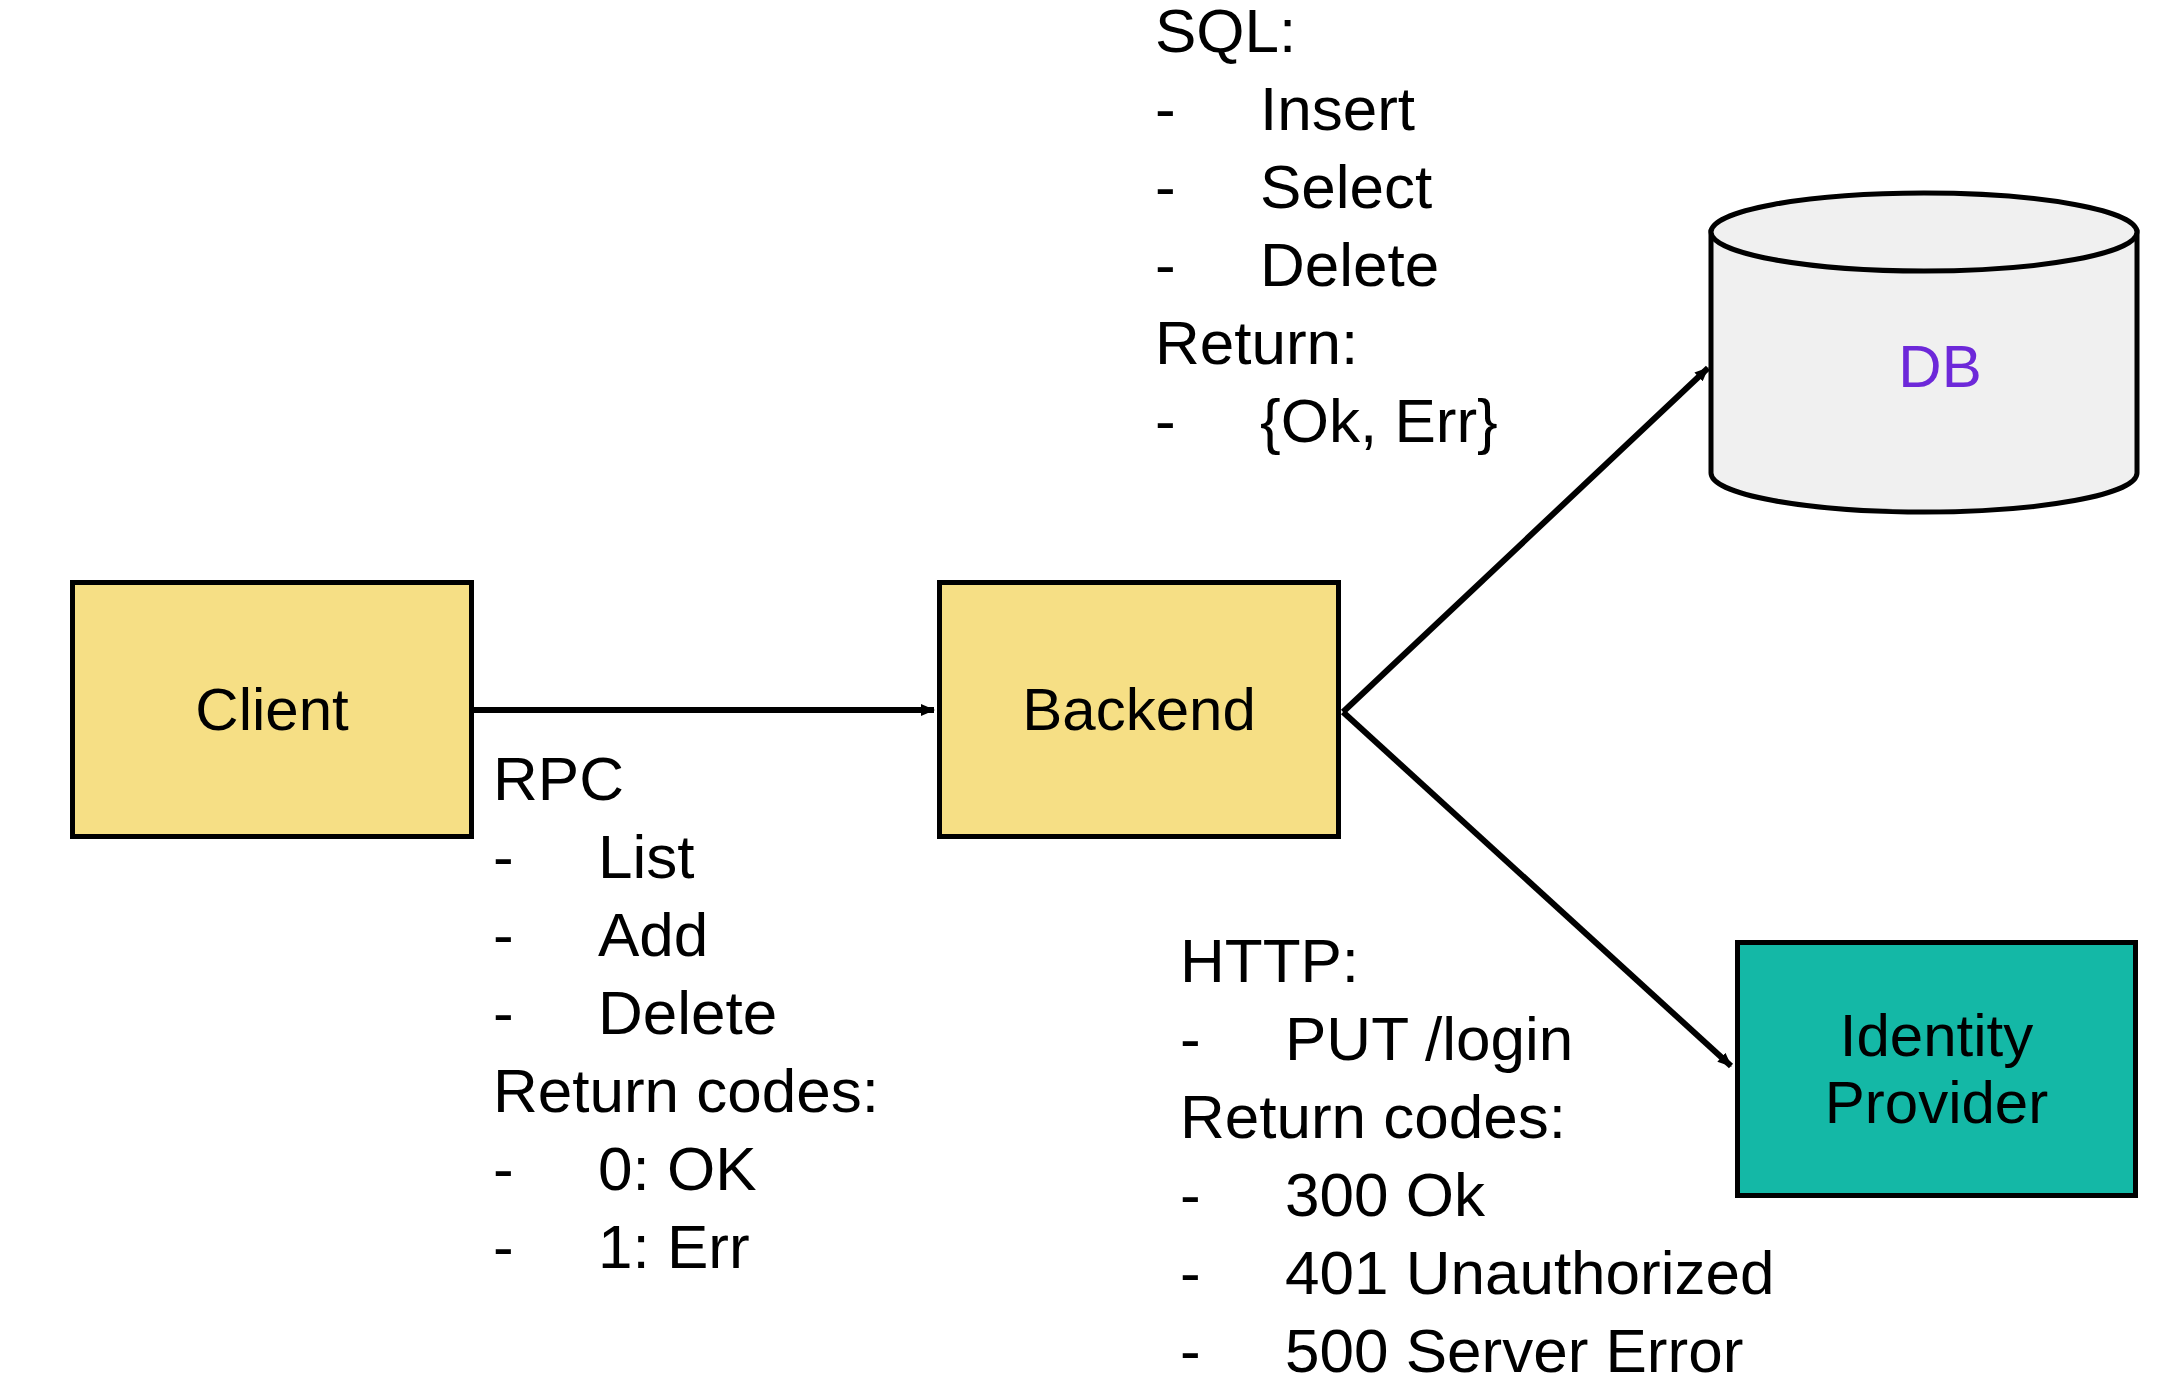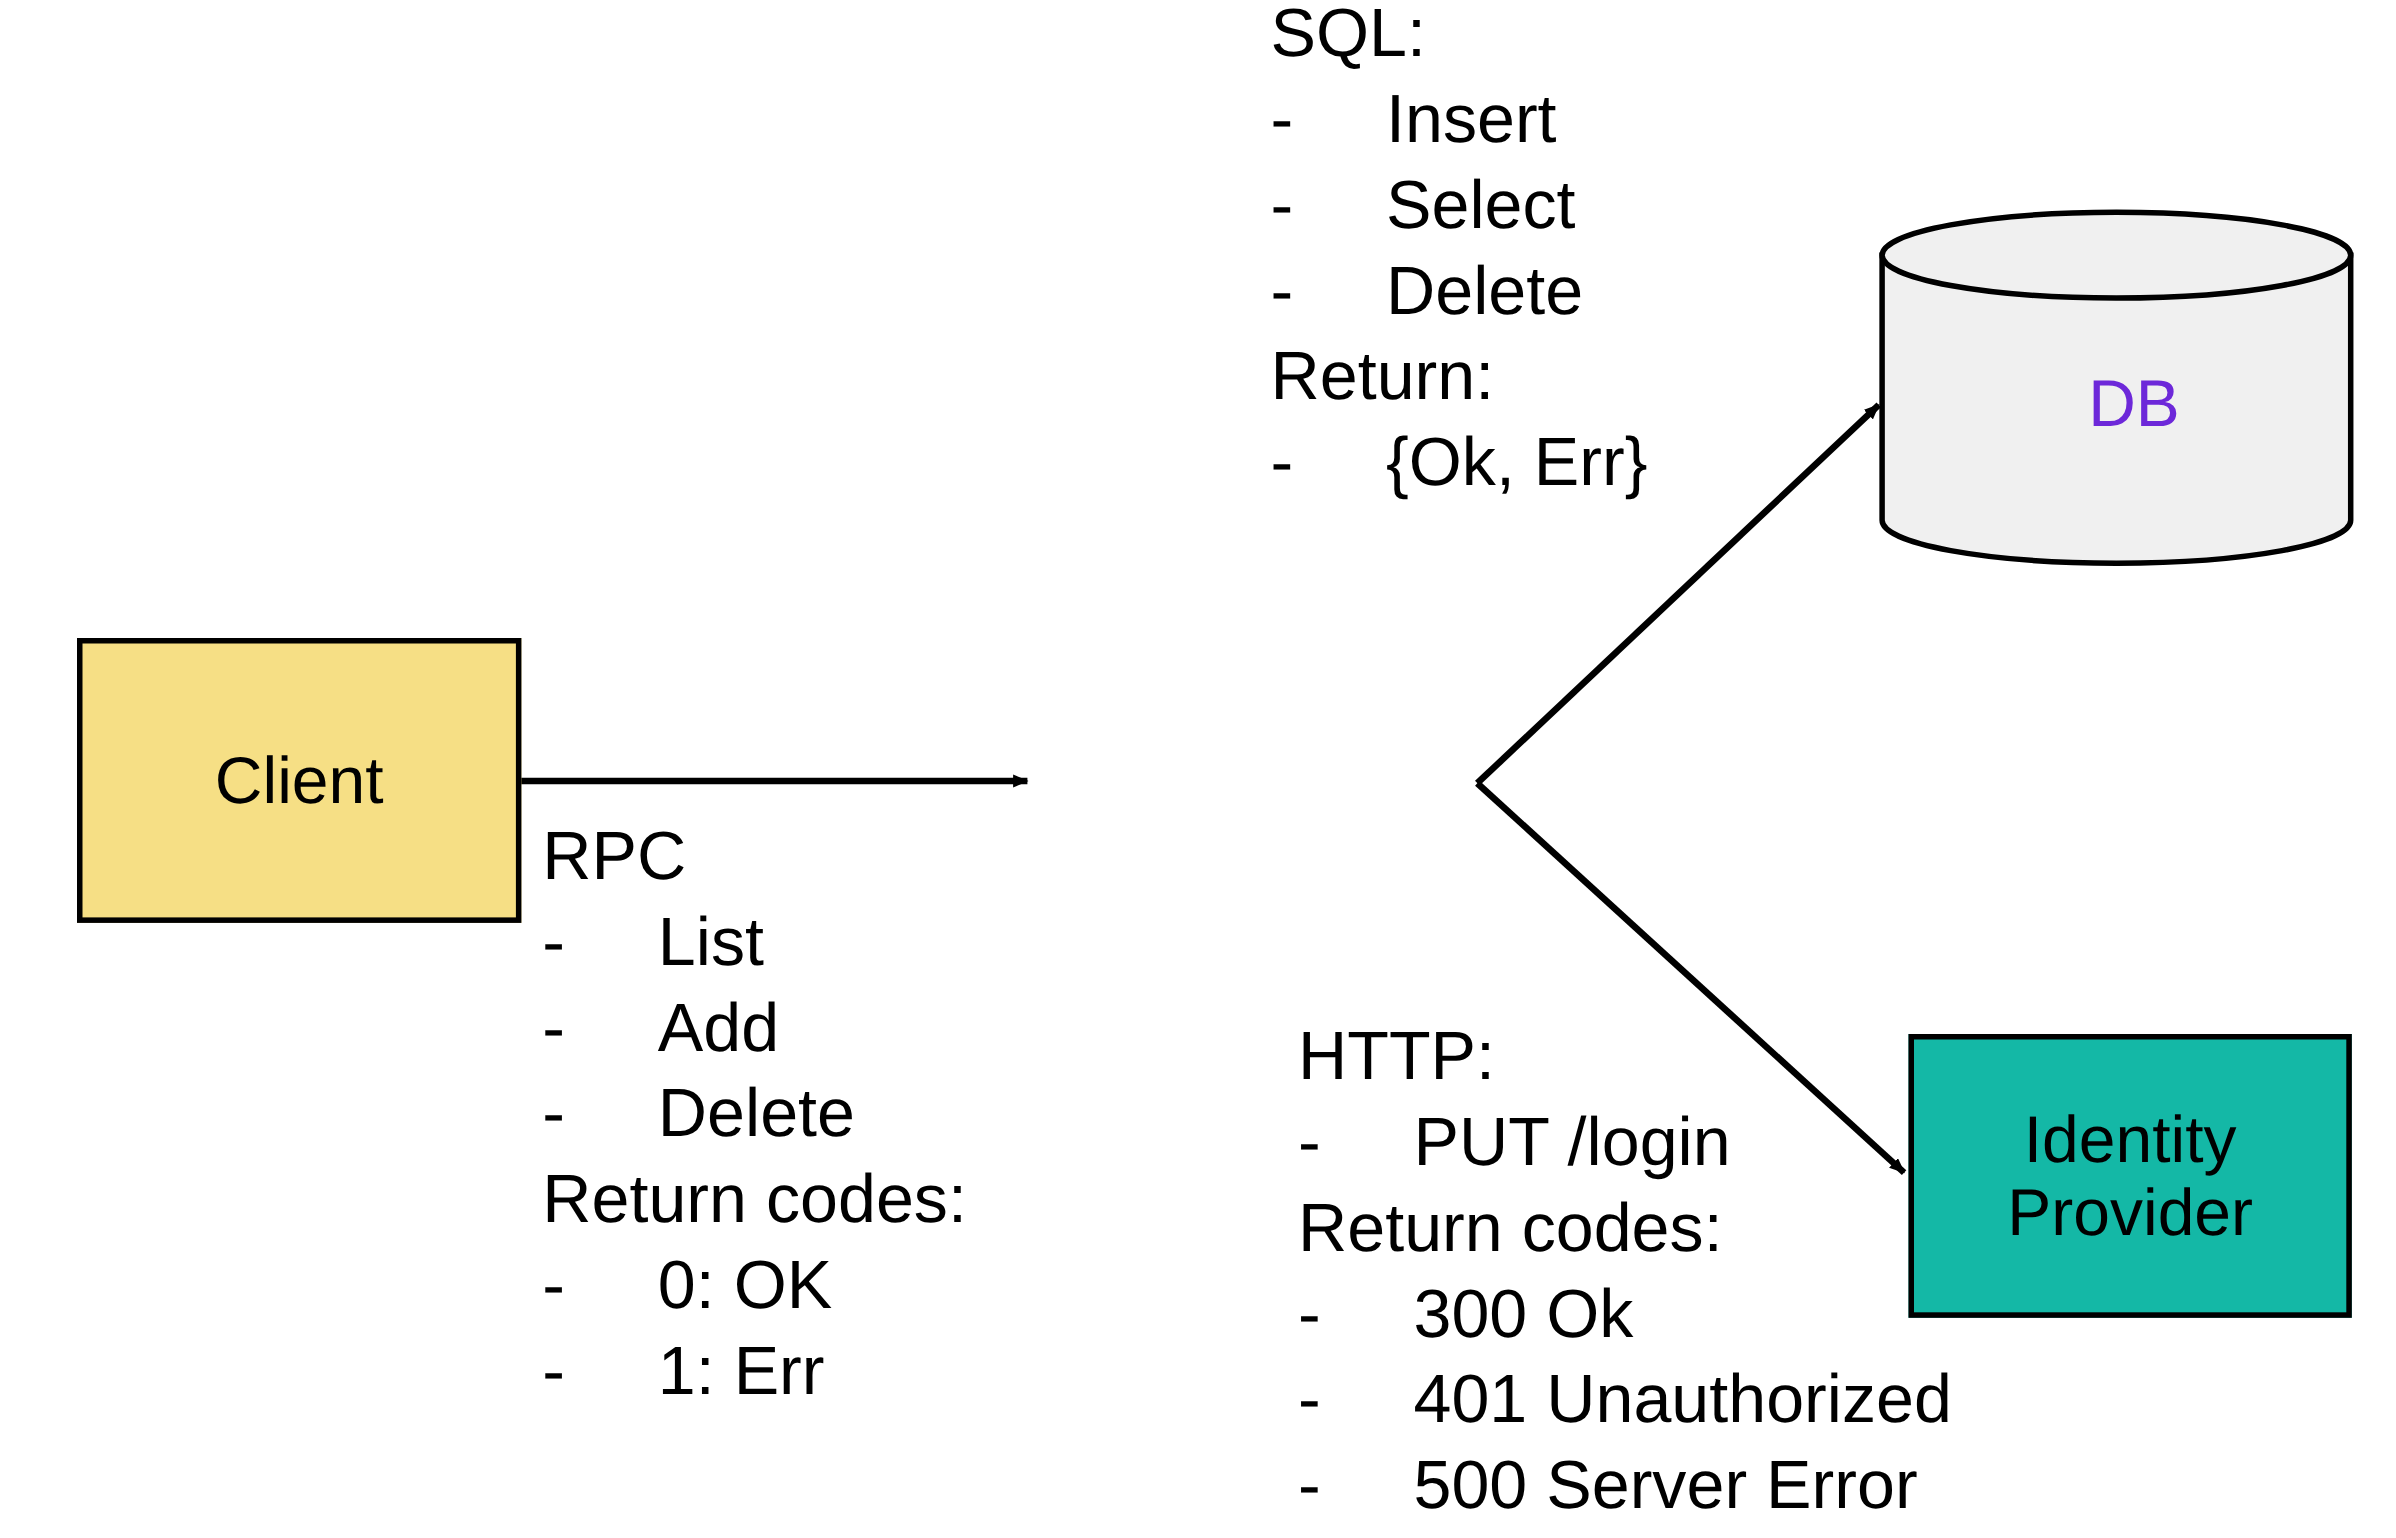--- a/index.html
+++ b/index.html
@@ -125,20 +125,23 @@
 
     <line x1="1343" y1="712" x2="1708" y2="368" stroke="#000000" stroke-width="6" marker-end="url(#arrowhead)"></line>
 
     <line x1="1343" y1="712" x2="1731" y2="1066" stroke="#000000" stroke-width="6" marker-end="url(#arrowhead)"></line>
   </svg>
 
   <div id="client-node" class="node node-rect node-yellow">
     <span>Client</span>
   </div>
 
+  <div id="backend-node" class="node node-rect node-yellow">
+    <span>Backend</span>
+  </div>
 
   <div id="db-node" class="node">
     <svg class="db-svg" viewBox="0 0 432 325" preserveAspectRatio="none" xmlns="http://www.w3.org/2000/svg">
       <path d="M3,42 L3,283 A213,39 0 0 0 429,283 L429,42 Z" fill="#F0F0F0" stroke="#000000" stroke-width="5"></path>
       <ellipse cx="216" cy="42" rx="213" ry="39" fill="#F0F0F0" stroke="#000000" stroke-width="5"></ellipse>
     </svg>
     <span class="db-label">DB</span>
   </div>
 
   <div id="identity-provider-node" class="node node-rect node-gray">

